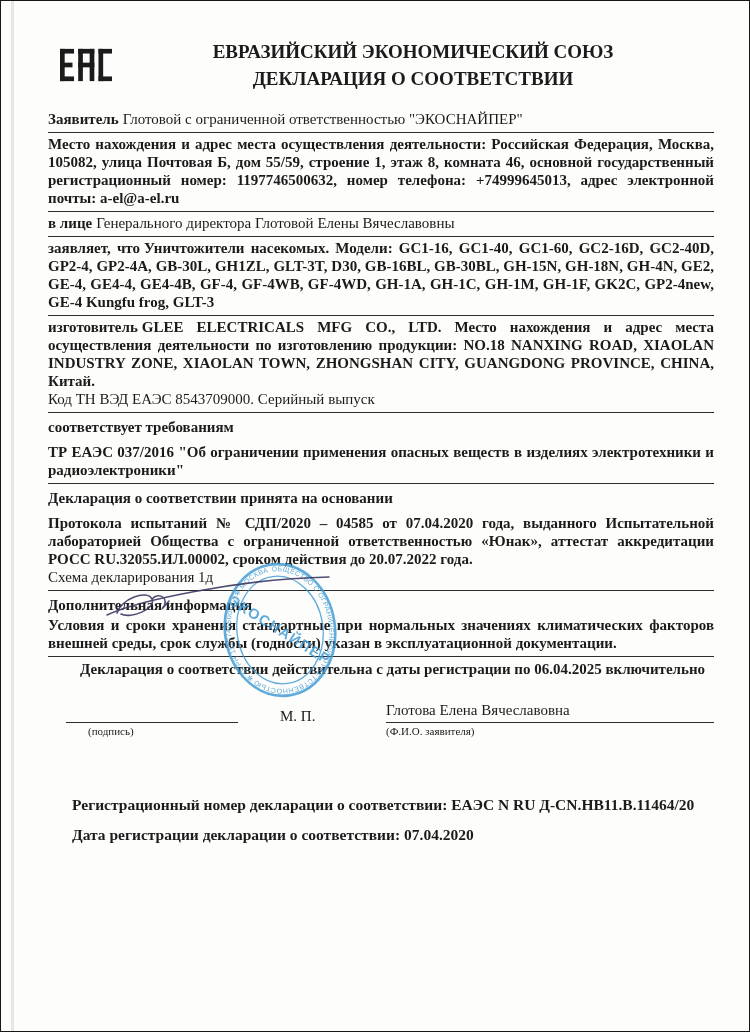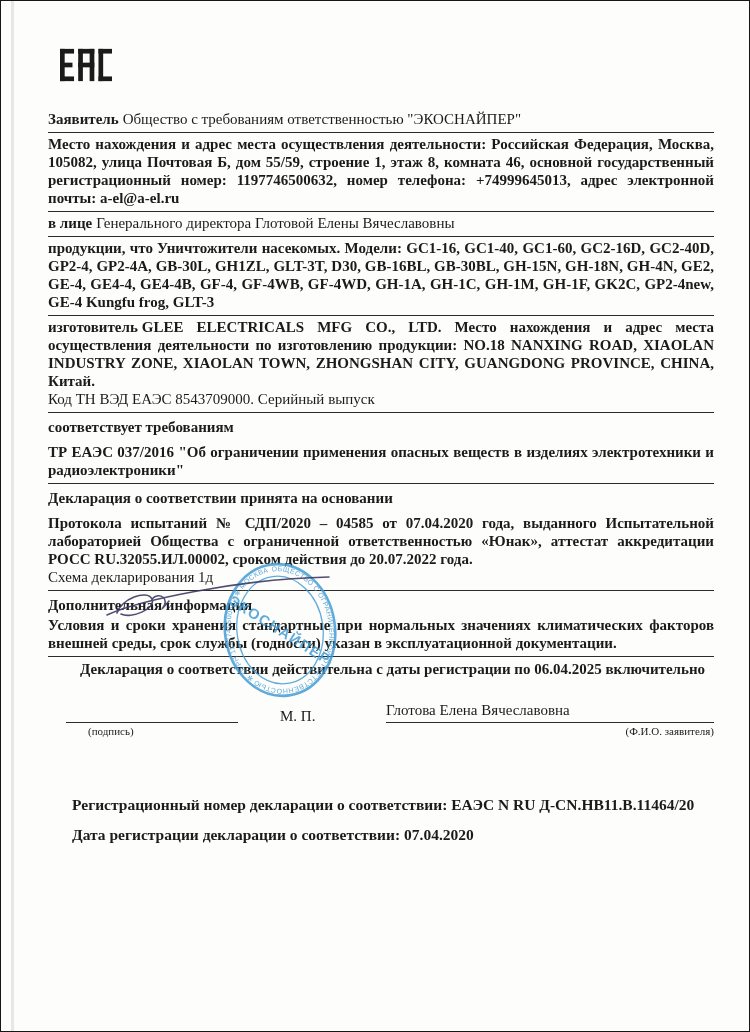--- a/index.html
+++ b/index.html
@@ -31,21 +31,21 @@
   .bold { font-weight:bold; }
   .hdr { font-weight:bold; padding:3px 0 2px; }
   .gap-top { padding-top:5px; }
 
   .sig-block { position:relative; height:100px; margin-top:4px; }
   .sig-line-left { position:absolute; left:18px; top:38px; width:172px; border-top:1.3px solid #2c2c2c; }
   .sig-caption { position:absolute; left:40px; top:41px; width:130px; font-size:11px; }
   .mp-text { position:absolute; left:232px; top:24px; font-size:15px; }
   .signer-name { position:absolute; left:338px; top:18px; width:328px; text-align:left; font-size:15px; }
   .sig-line-right { position:absolute; left:338px; top:38px; width:328px; border-top:1.3px solid #2c2c2c; }
-  .name-caption { position:absolute; left:338px; top:41px; width:328px; text-align:right; font-size:11px; }
+  .name-caption { position:absolute; left:338px; top:41px; width:328px; text-align:left; font-size:11px; }
 
   .stamp-svg { position:absolute; left:193px; top:548px; opacity:.82; pointer-events:none; }
   .signature-svg { position:absolute; left:96px; top:570px; pointer-events:none; }
 
   .footer-line { font-weight:bold; font-size:15.5px; margin-top:12px;margin-left:24px; }
 </style>
 </head>
 <body>
 
 <div class="page">
@@ -64,36 +64,40 @@
             <rect x="35" y="0" width="9" height="62"></rect>
             <rect x="57" y="0" width="9" height="62"></rect>
             <rect x="35" y="0" width="31" height="9"></rect>
             <rect x="35" y="26.5" width="31" height="9"></rect>
             <rect x="74" y="0" width="9" height="62"></rect>
             <rect x="74" y="0" width="26" height="9"></rect>
             <rect x="74" y="53" width="26" height="9"></rect>
           </g>
         </svg>
       </div>
+      <div class="titles">
+        <div>ЕВРАЗИЙСКИЙ ЭКОНОМИЧЕСКИЙ СОЮЗ</div>
+        <div>ДЕКЛАРАЦИЯ О СООТВЕТСТВИИ</div>
+      </div>
     </div>
 
     <div class="sect">
-      <p><b class="lead">Заявитель</b><span>Общество с требованиям ответственностью "ЭКОСНАЙПЕР"</span></p>
+      <p><b class="lead">Заявитель</b><span>Глотовой с ограниченной ответственностью "ЭКОСНАЙПЕР"</span></p>
     </div>
 
     <div class="sect">
       <p class="just">Место нахождения и адрес места осуществления деятельности: Российская Федерация, Москва, 105082, улица Почтовая Б, дом 55/59, строение 1, этаж 8, комната 46, основной государственный регистрационный номер: 1197746500632, номер телефона: +74999645013, адрес электронной почты: a-el@a-el.ru</p>
     </div>
 
     <div class="sect">
       <p><b class="lead">в лице</b><span>Генерального директора Глотовой Елены Вячеславовны</span></p>
     </div>
 
     <div class="sect">
-      <p class="just"><b class="lead">продукции, что</b><span>Уничтожители насекомых.  Модели: GC1-16, GC1-40, GC1-60, GC2-16D, GC2-40D, GP2-4, GP2-4A, GB-30L, GH1ZL, GLT-3T, D30, GB-16BL, GB-30BL, GH-15N, GH-18N, GH-4N, GE2, GE-4, GE4-4, GE4-4B, GF-4, GF-4WB, GF-4WD, GH-1A, GH-1C, GH-1M, GH-1F, GK2C, GP2-4new, GE-4 Kungfu frog, GLT-3</span></p>
+      <p class="just"><b class="lead">заявляет, что</b><span>Уничтожители насекомых.  Модели: GC1-16, GC1-40, GC1-60, GC2-16D, GC2-40D, GP2-4, GP2-4A, GB-30L, GH1ZL, GLT-3T, D30, GB-16BL, GB-30BL, GH-15N, GH-18N, GH-4N, GE2, GE-4, GE4-4, GE4-4B, GF-4, GF-4WB, GF-4WD, GH-1A, GH-1C, GH-1M, GH-1F, GK2C, GP2-4new, GE-4 Kungfu frog, GLT-3</span></p>
     </div>
 
     <div class="sect">
       <p class="just"><b class="lead">изготовитель</b><span>GLEE ELECTRICALS MFG CO., LTD. Место нахождения и адрес места осуществления деятельности по изготовлению продукции: NO.18 NANXING ROAD, XIAOLAN INDUSTRY ZONE, XIAOLAN TOWN, ZHONGSHAN CITY, GUANGDONG PROVINCE, CHINA, Китай.</span></p>
       <p>Код ТН ВЭД ЕАЭС 8543709000. Серийный выпуск</p>
     </div>
 
     <div class="sect">
       <p class="hdr">соответствует требованиям</p>
       <p class="just gap-top">ТР ЕАЭС 037/2016 "Об ограничении применения опасных веществ в изделиях электротехники и радиоэлектроники"</p>

